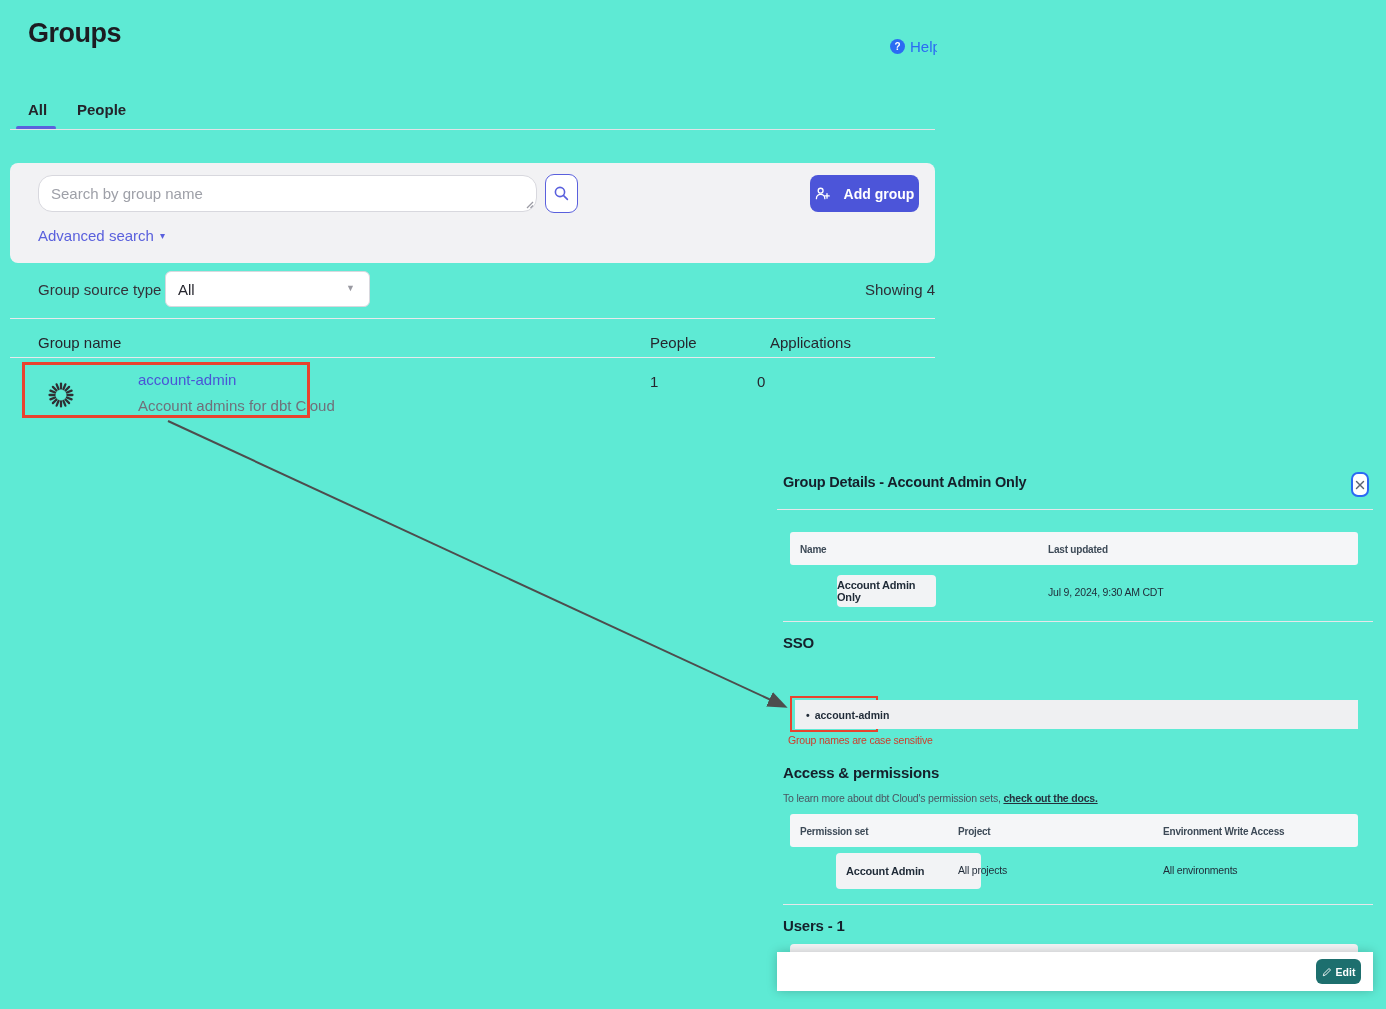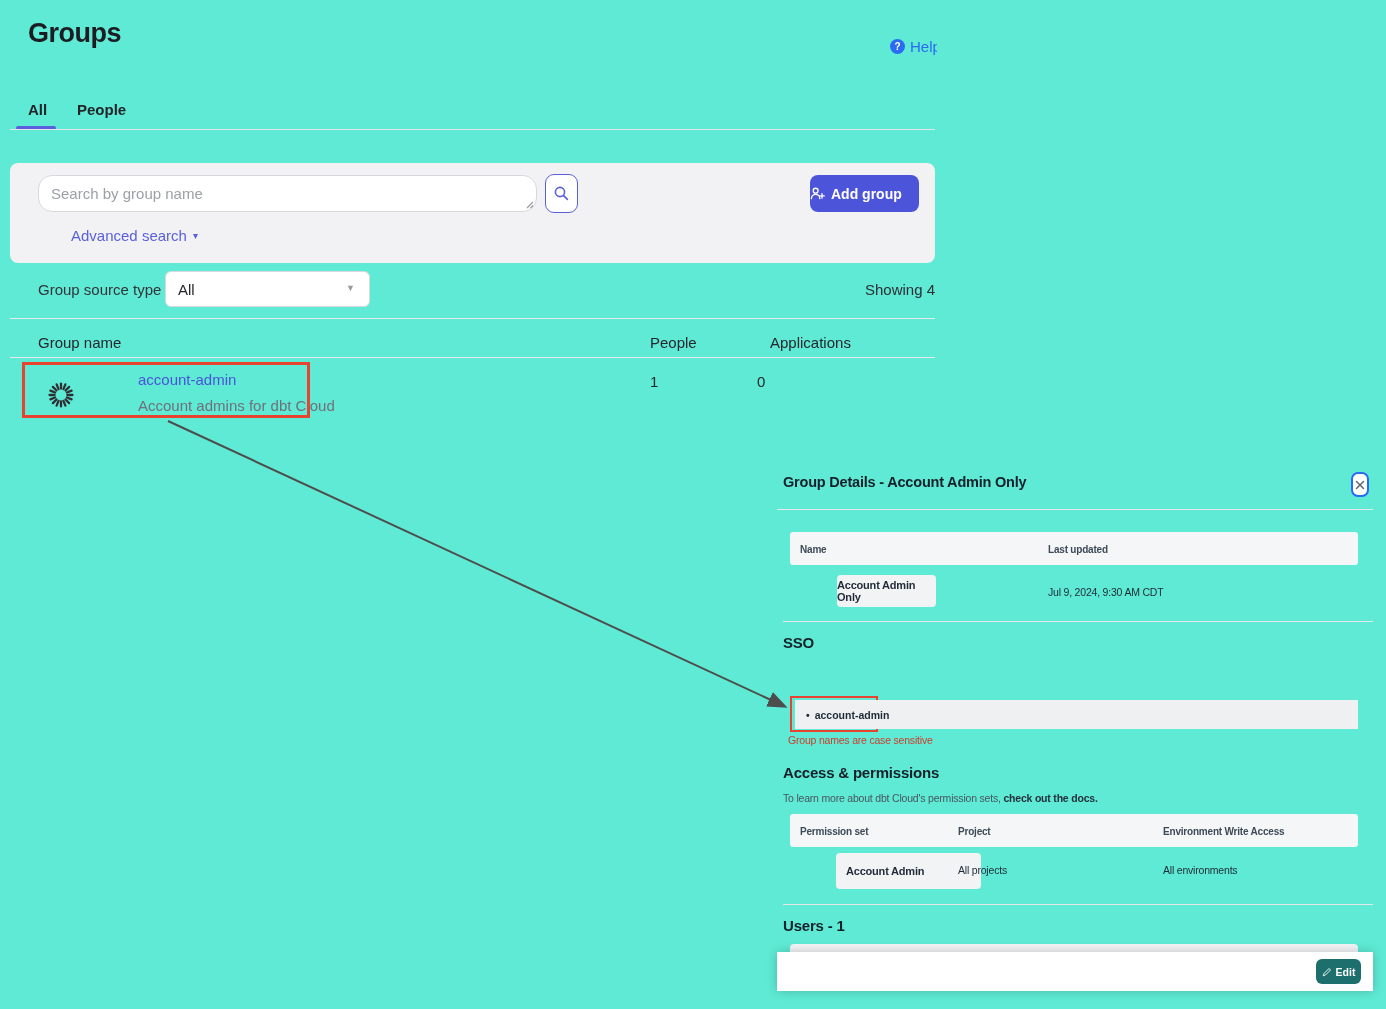--- a/index.html
+++ b/index.html
@@ -24,23 +24,23 @@
 
   .filter-panel { left:10px; top:163px; width:925px; height:100px; background:#f2f2f4; border-radius:8px; }
 
   .search-area { left:38px; top:175px; width:499px; height:37px; }
   .search-input { width:100%; height:100%; border:1px solid #d8d8de; border-radius:14px; background:#fff; resize:none; font-family:"Liberation Sans",sans-serif; font-size:15px; padding:9px 12px; color:#26262e; outline:none; }
   .search-input::placeholder { color:#9ea0a8; }
   .grip { position:absolute; right:3px; bottom:3px; }
 
   .search-btn { left:545px; top:174px; width:33px; height:39px; background:#fff; border:1.5px solid #5a60dd; border-radius:9px; display:flex; align-items:center; justify-content:center; cursor:pointer; }
 
-  .add-group-btn { left:810px; top:175px; width:109px; height:37px; background:#4c55d9; border:none; border-radius:8px; color:#fff; font-family:"Liberation Sans",sans-serif; font-size:14px; font-weight:700; display:flex; align-items:center; justify-content:flex-start; gap:6px; cursor:pointer; }
-
-  .advanced-search { left:38px; top:227px; color:#5a60dd; font-size:15px; display:flex; align-items:center; gap:6px; cursor:pointer;margin-left:33px; }
+  .add-group-btn { left:810px; top:175px; width:109px; height:37px; background:#4c55d9; border:none; border-radius:8px; color:#fff; font-family:"Liberation Sans",sans-serif; font-size:14px; font-weight:700; display:flex; align-items:center; justify-content:center; gap:14px; cursor:pointer; }
+
+  .advanced-search { left:38px; top:227px; color:#5a60dd; font-size:15px; display:flex; align-items:center; gap:6px; cursor:pointer; }
   .adv-caret { font-size:10px; line-height:15px; }
 
   .source-label { left:38px; top:281px; font-size:15px; color:#33333a; }
   .source-select { left:165px; top:271px; width:205px; height:36px; background:#fff; border:1px solid #d8d8de; border-radius:6px; display:flex; align-items:center; padding:0 12px; font-size:15px; color:#26262e; cursor:pointer; }
   .select-caret { position:absolute; right:14px; top:11px; font-size:9px; color:#9a9aa2; }
   .showing { top:281px; right:451px; font-size:15px; color:#2e2e36; }
 
   .divider2 { left:10px; top:318px; width:925px; height:1px; background:#e9e9ec; }
   .col-head { top:334px; font-size:15px; color:#26262e;text-align:right; }
   .ch-name { left:38px; } .ch-people { left:650px; } .ch-apps { left:770px; }
@@ -75,21 +75,21 @@
 
   .sec-head { font-size:15px; font-weight:700; color:#15202b; }
   .sso-head { left:783px; top:634px; }
   .sso-desc { left:783px; top:656px; width:592px; font-size:10px; letter-spacing:-0.35px; line-height:17px; color:#4a5560; }
   .sso-bar { left:795px; top:700px; width:563px; height:29px; background:#eff0f2; display:flex; align-items:center; }
   .sso-tag { margin-left:11px; font-size:10.5px; font-weight:700; color:#1f2a37; display:flex; gap:5px; align-items:center; }
   .sso-warning { left:788px; top:734px; font-size:10.5px; color:#d03c2b; }
 
   .ap-head { left:783px; top:764px; }
   .ap-desc { left:783px; top:792px; font-size:10.5px; color:#4a5560; }
-  .ap-desc a { color:#24313d; font-weight:700; cursor:pointer; }
+  .ap-desc a { color:#24313d; font-weight:700; text-decoration:underline; cursor:pointer; }
   .t2-band { left:790px; top:814px; width:568px; height:33px; border-radius:3px; }
   .t2-perm { left:800px; top:826px; } .t2-proj { left:958px; top:826px; } .t2-env { left:1163px; top:826px; }
   .chip2 { left:796px; top:853px; width:145px; height:36px; padding-left:10px; }
   .t2-projects { left:958px; top:864px; font-size:10.5px; color:#1f2a37; }
   .t2-envs { left:1163px; top:864px; font-size:10.5px; color:#1f2a37;text-align:right; }
   .dp-div-b { left:783px; top:904px; width:590px; height:1px; background:#e7e7ea; }
 
   .users-head { left:783px; top:917px; }
   .users-band { left:790px; top:944px; width:568px; height:9px; background:#f3f4f6; border-radius:4px 4px 0 0; }
 

